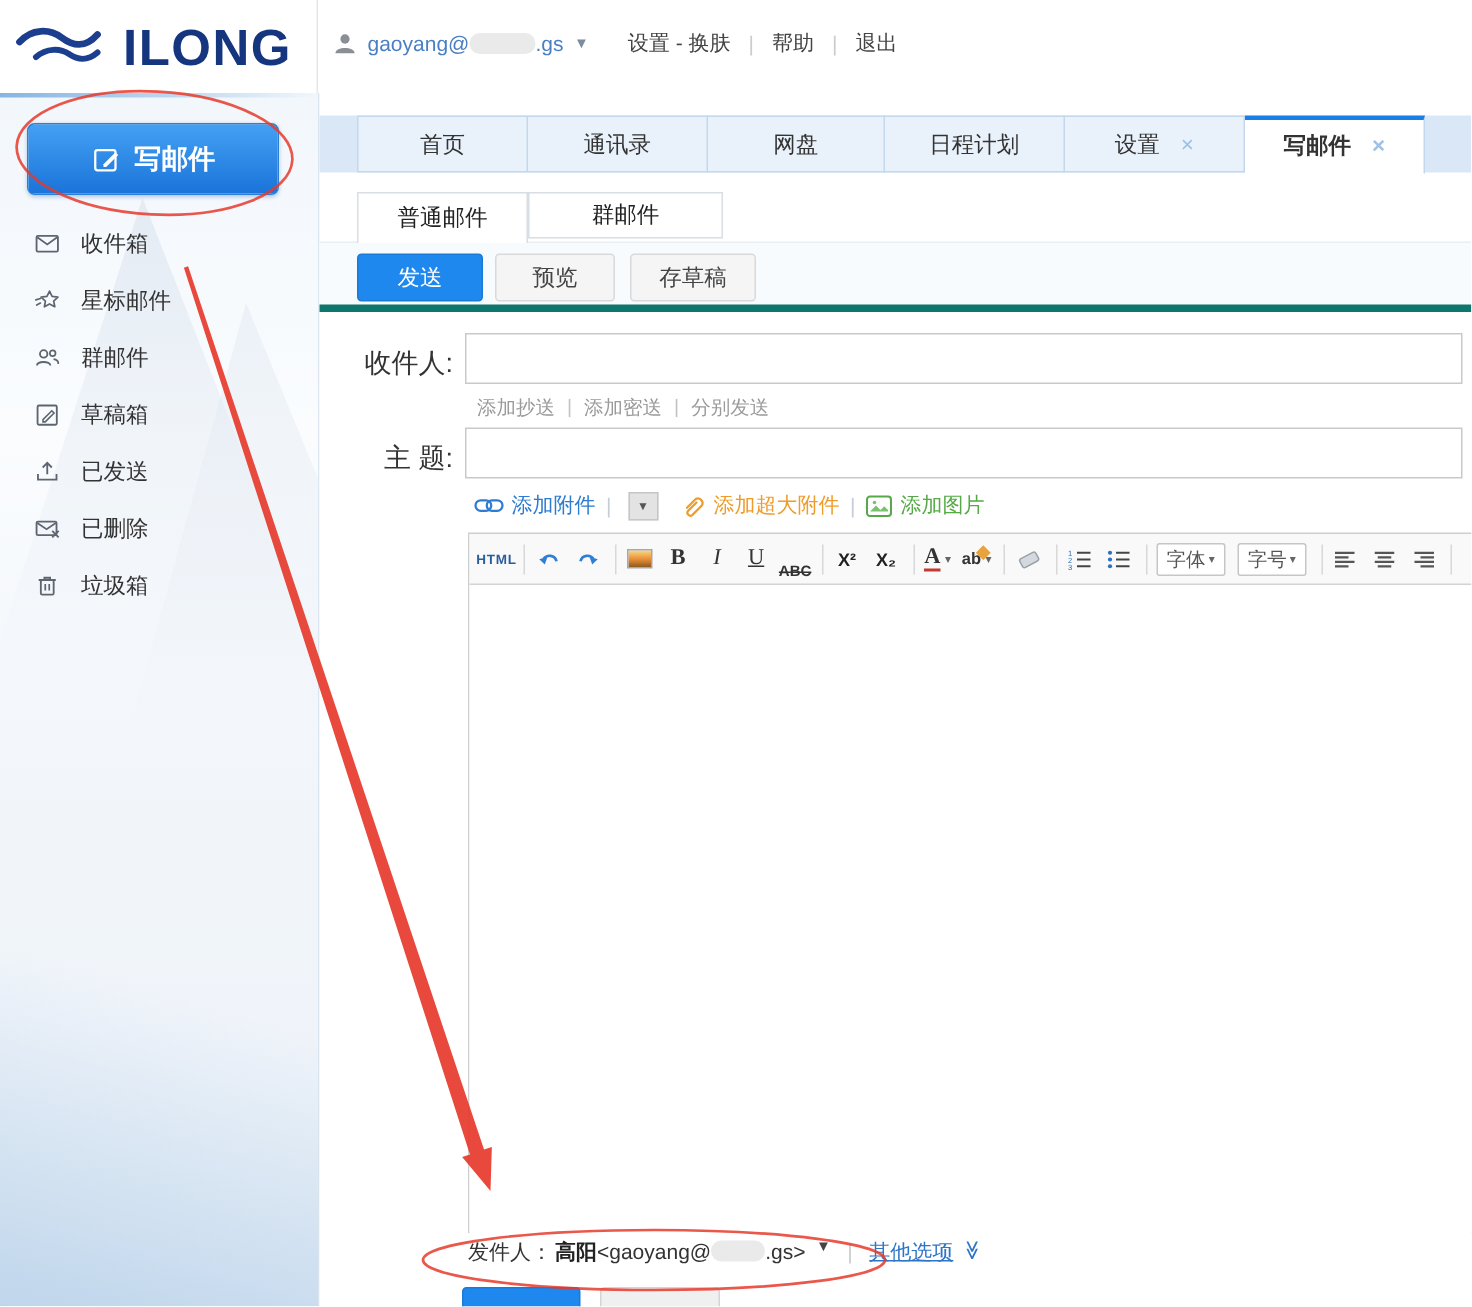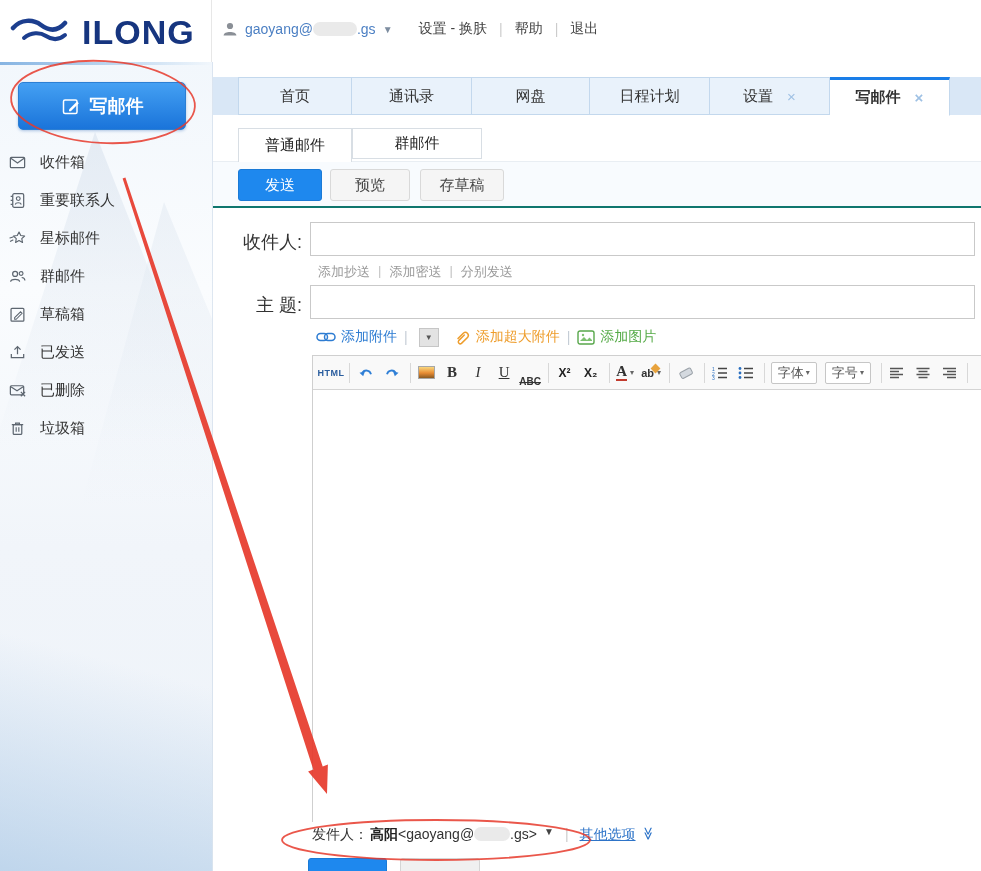--- a/index.html
+++ b/index.html
@@ -33,21 +33,21 @@
   .mt2 { position:absolute; left:60px; top:140px; width:260px; height:380px;
     background:linear-gradient(180deg, rgba(224,232,241,.5), rgba(255,255,255,0) 80%);
     clip-path:polygon(40% 0, 100% 100%, 0 100%); }
   .sidebar-bottom-tint { position:absolute; left:0; bottom:0; width:100%; height:330px;
     background:linear-gradient(15deg, rgba(160,194,227,.6), rgba(255,255,255,0) 62%); }
   .compose-btn { position:absolute; left:18px; top:20px; width:168px; height:48px;
     background:linear-gradient(180deg,#44a0f3,#1a74da); border:1px solid #2b7fd4; border-radius:5px;
     color:#fff; font-size:18px; font-weight:bold; display:flex; align-items:center; justify-content:center;
     gap:9px; cursor:pointer; box-shadow:0 1px 3px rgba(40,100,180,.35); }
   .nav { position:absolute; left:0; top:81px; width:213px; }
-  .nav-item { display:flex; align-items:center; height:38px; padding-left:8px; cursor:pointer; color:#333; font-size:15px; }
+  .nav-item { display:flex; align-items:center; height:38px; padding-left:22px; cursor:pointer; color:#333; font-size:15px; }
   .nav-item .nico { width:19px; height:19px; margin-right:13px; color:#5d6670; flex:0 0 auto; }
 
   
   .main { position:absolute; left:213px; top:62px; width:768px; height:809px; background:#fff; }
 
   .tabstrip { position:absolute; left:0; top:15px; width:768px; height:38px; background:#d9e7f6; }
   .tab { position:absolute; top:0; height:38px; background:#e9f2fb; border:1px solid #c3d8ed;
     display:flex; align-items:center; justify-content:center; font-size:15px; color:#333; cursor:pointer; }
   .tab + .tab { border-left:none; }
   .tab .tclose { font-size:15px; color:#9fc1e4; margin-left:14px; cursor:pointer; }
@@ -58,21 +58,21 @@
   .tab.t5 { left:497px; width:120px; }
   .tab.t6 { left:617px; width:120px; }
   .tab.active { background:#fff; border-top:3px solid #1a7ee8; border-bottom:1px solid #fff; font-weight:bold; height:39px; z-index:2; }
 
   .subtab { position:absolute; display:flex; align-items:center; justify-content:center;
     background:#fff; border:1px solid #d8dee4; font-size:15px; color:#222; cursor:pointer; }
   .subtab.normal { left:25px; top:66px; width:114px; height:34px; border-bottom:none; z-index:3; }
   .subtab.group  { left:139px; top:66px; width:130px; height:31px; }
 
   .btnstrip { position:absolute; left:0; top:99px; width:768px; height:47px; background:#f8fbfe;
-    border-top:1px solid #e9eef3; border-bottom:2px solid #0f766e; }
+    border-top:1px solid #e9eef3; border-bottom:5px solid #0f766e; }
   .btn { position:absolute; top:7px; height:32px; border-radius:3px; font-size:15px;
     display:flex; align-items:center; justify-content:center; cursor:pointer; }
   .btn.primary { left:25px; width:84px; background:#1e88ee; color:#fff; border:1px solid #1a7ad6; }
   .btn.plain   { background:#f5f5f5; border:1px solid #d9d9d9; color:#444; }
   .btn.preview { left:117px; width:80px; }
   .btn.draft   { left:207px; width:84px; }
 
   .field-label { position:absolute; width:72px; text-align:right; font-size:18px; color:#333; }
   .lab-to  { left:17px; top:168px; }
   .lab-sub { left:17px; top:231px; }
@@ -181,29 +181,20 @@
     <div class="nav">
       <div class="nav-item">
         <svg class="nico icon" viewBox="0 0 20 20">
           <rect x="2.5" y="4.5" width="15" height="11" rx="1" fill="none" stroke="currentColor" stroke-width="1.3"></rect>
           <path d="M3 5.5l7 5 7-5" fill="none" stroke="currentColor" stroke-width="1.3"></path>
         </svg>
         <span>收件箱</span>
       </div>
       <div class="nav-item">
         <svg class="nico icon" viewBox="0 0 20 20">
-          <rect x="5" y="2.8" width="11.5" height="14.4" rx="1.5" fill="none" stroke="currentColor" stroke-width="1.3"></rect>
-          <circle cx="10.8" cy="8" r="2" fill="none" stroke="currentColor" stroke-width="1.2"></circle>
-          <path d="M7.6 14.2c.6-2.4 5.8-2.4 6.4 0" fill="none" stroke="currentColor" stroke-width="1.2"></path>
-          <path d="M2.8 5.6h2.2M2.8 9.8h2.2M2.8 14h2.2" stroke="currentColor" stroke-width="1.3"></path>
-        </svg>
-        <span>重要联系人</span>
-      </div>
-      <div class="nav-item">
-        <svg class="nico icon" viewBox="0 0 20 20">
           <path d="M11.6 3.2l1.8 3.7 4.1.5-3 2.8.8 4-3.7-2-3.6 2 .7-4-3-2.8 4.1-.5z" fill="none" stroke="currentColor" stroke-width="1.2" stroke-linejoin="round"></path>
           <path d="M2 9.4l3.2-1M2.6 13l2.6-1.4" stroke="currentColor" stroke-width="1.2" stroke-linecap="round"></path>
         </svg>
         <span>星标邮件</span>
       </div>
       <div class="nav-item">
         <svg class="nico icon" viewBox="0 0 20 20">
           <circle cx="7.5" cy="7.3" r="2.6" fill="none" stroke="currentColor" stroke-width="1.3"></circle>
           <path d="M2.8 15.5c0-3.4 9.4-3.4 9.4 0" fill="none" stroke="currentColor" stroke-width="1.3"></path>
           <circle cx="13.8" cy="6.8" r="2" fill="none" stroke="currentColor" stroke-width="1.2"></circle>

